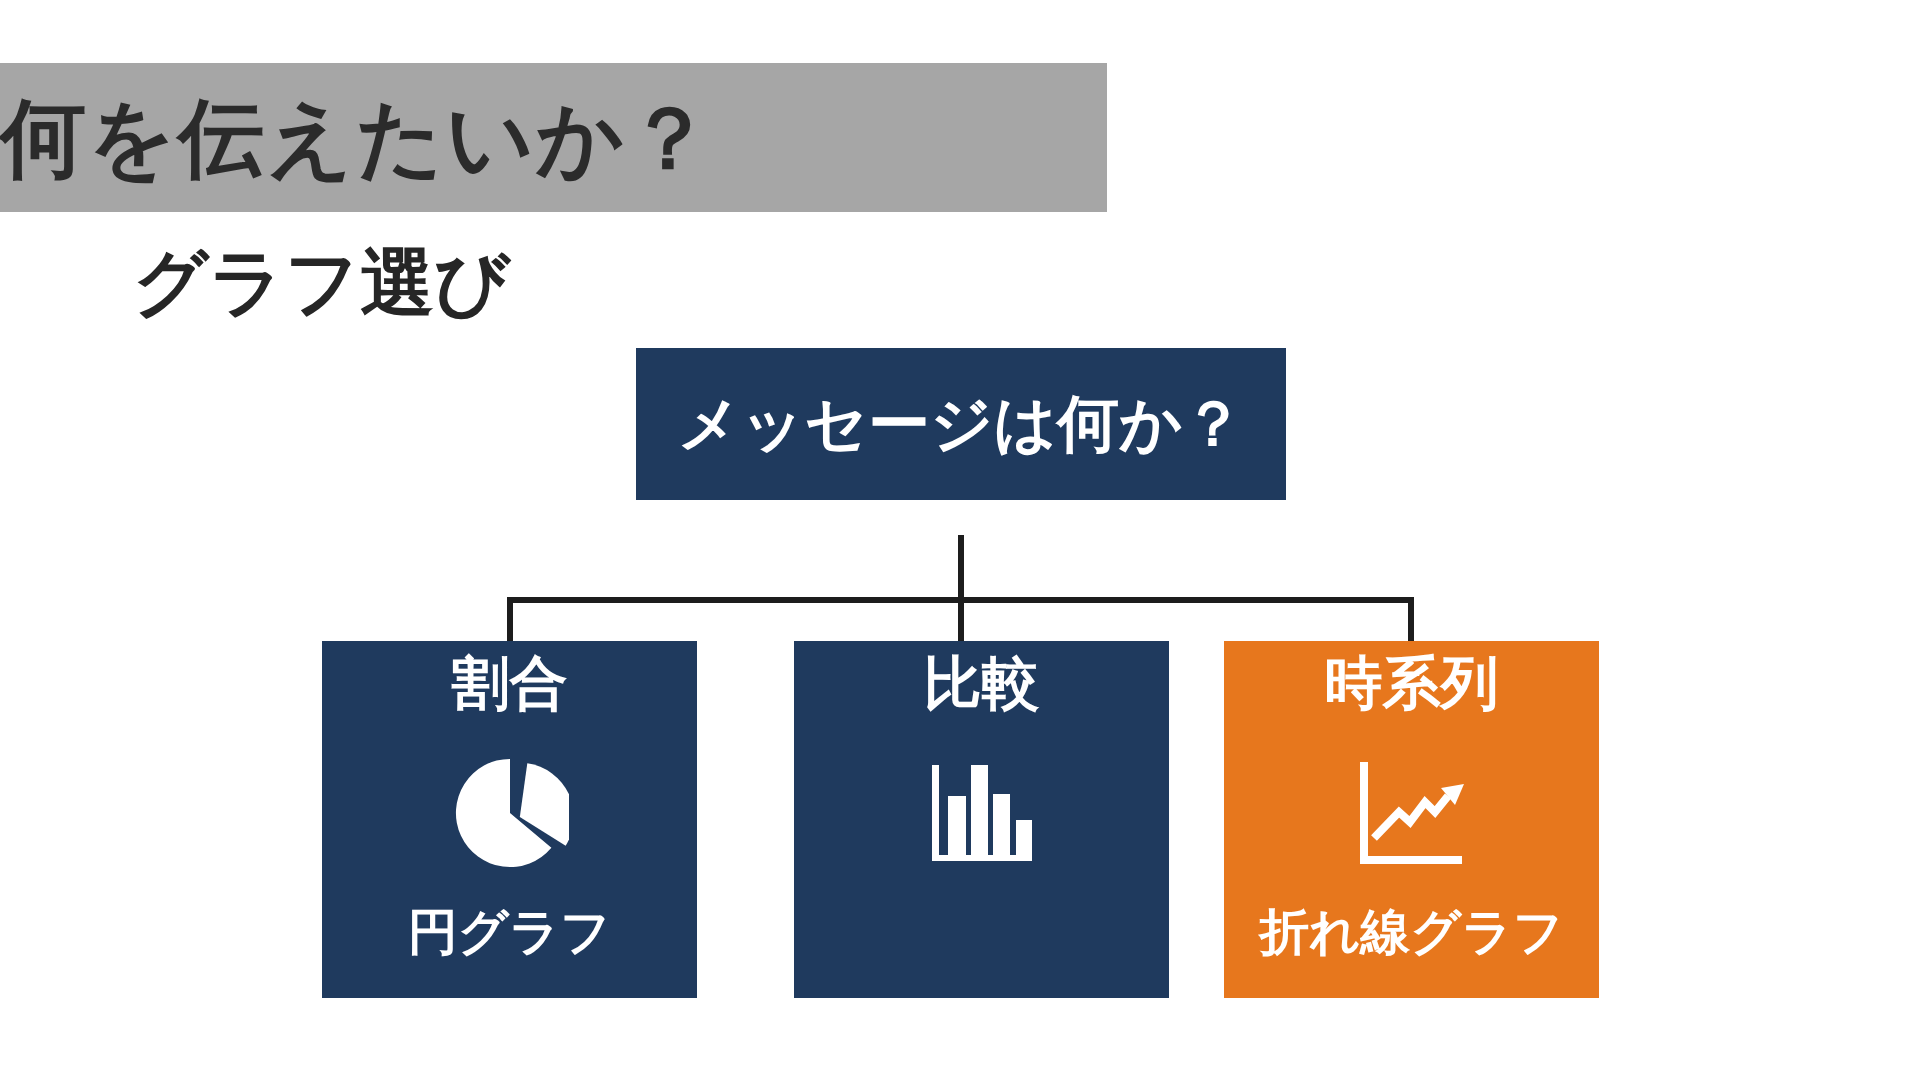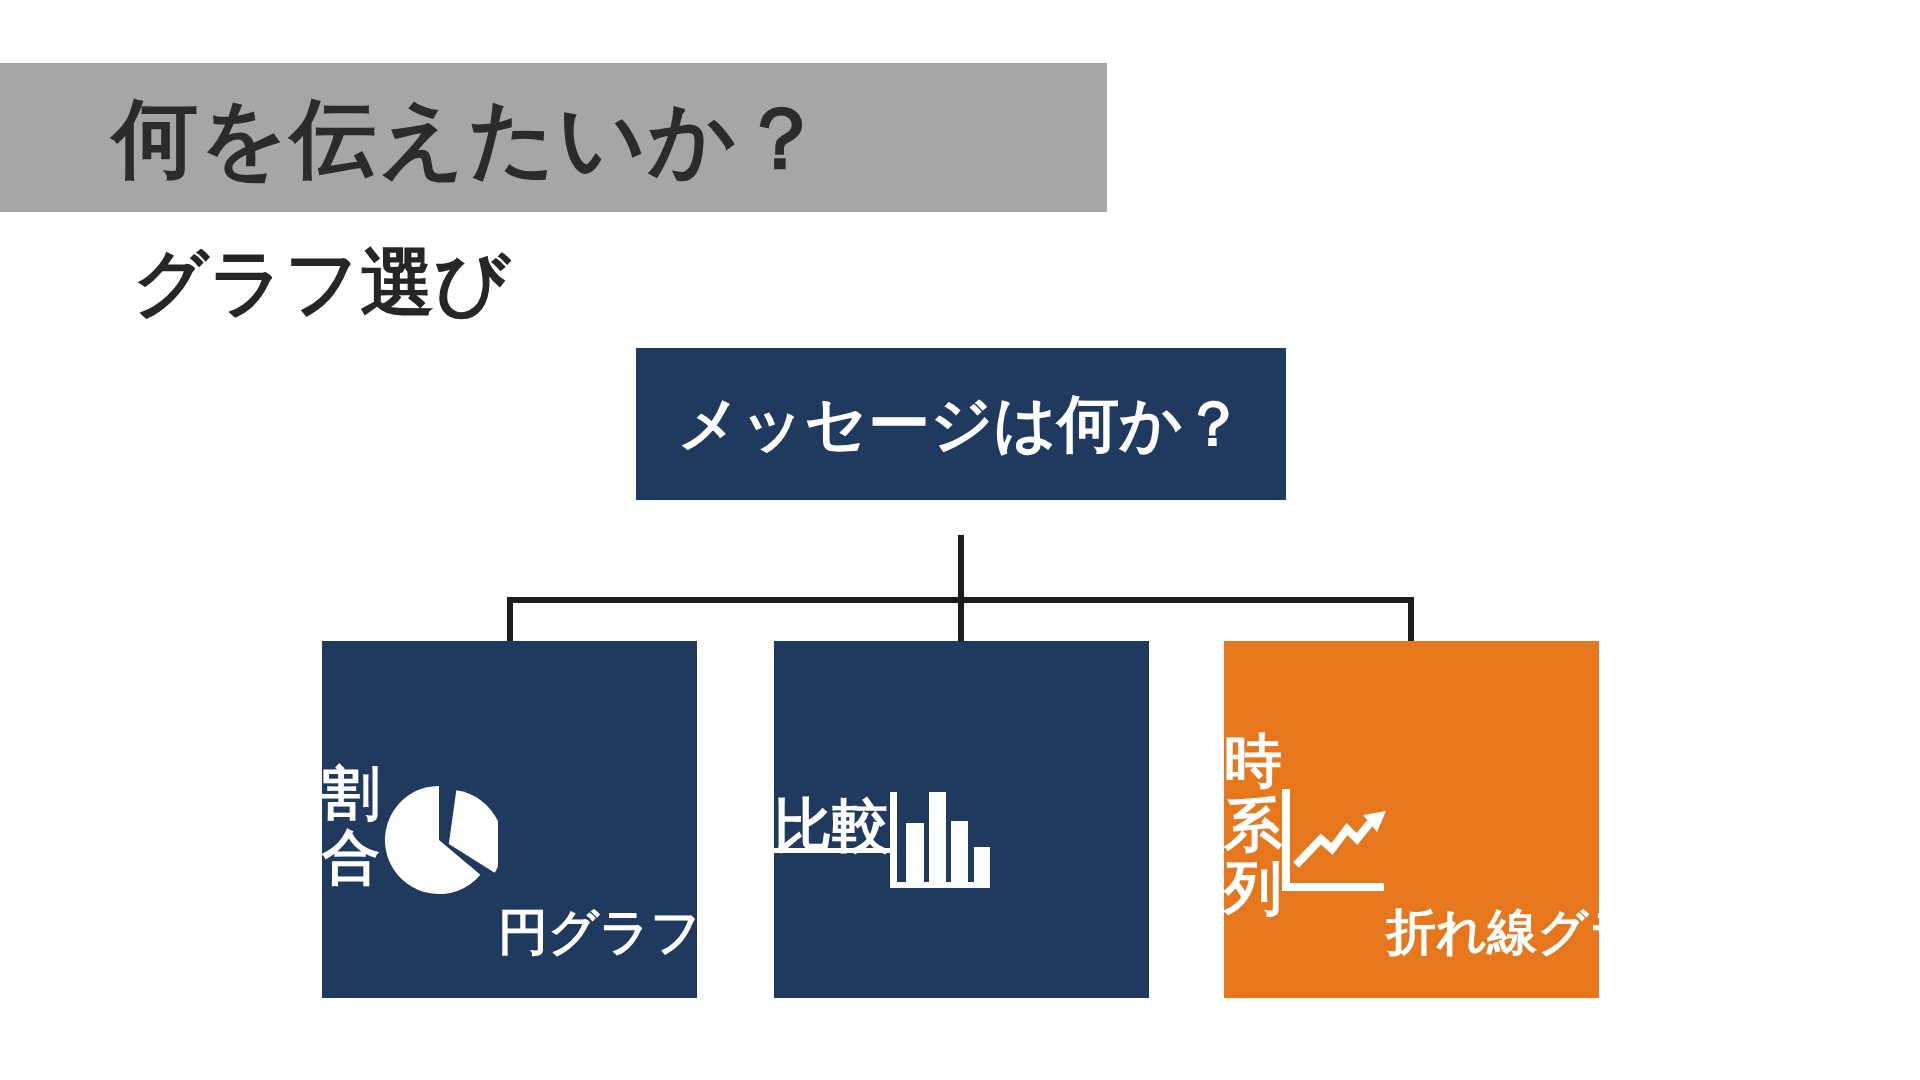--- a/index.html
+++ b/index.html
@@ -19,21 +19,21 @@
   }
   .slide{position:relative;width:1920px;height:1080px;background:var(--bg,#fff);}
 
   
   .title-bar{
     position:absolute;left:0;top:63px;width:1107px;height:149px;
     background:var(--gray,#a6a6a6);
     display:flex;align-items:center;
   }
   .title-bar h1{
-    margin:0;padding-left:112px;
+    margin:0;
     font-size:86px;font-weight:700;letter-spacing:2px;
     color:var(--title-text,#2b2b2b);line-height:1;
   }
   .subtitle{
     position:absolute;left:133px;top:244px;
     font-size:74px;font-weight:700;line-height:1.05;
     color:#262626;
   }
 
   
@@ -42,24 +42,24 @@
     color:var(--box-text,#fff);font-weight:700;
   }
   .root-node{
     left:636px;top:348px;width:650px;height:152px;
     display:flex;align-items:center;justify-content:center;
   }
   .root-node .root-label{font-size:62px;line-height:1;}
 
   .child-node{
     top:641px;width:375px;height:357px;
-    display:flex;flex-direction:row;align-items:center;
+    display:flex;flex-direction:column;align-items:center;
   }
   .child-node.pos-1{left:322px;}
-  .child-node.pos-2{left:774px;text-decoration:underline;}
+  .child-node.pos-2{left:794px;}
   .child-node.pos-3{left:1224px;}
   .child-node.highlight{background:var(--orange,#e7771d);}
 
   .node-label{margin-top:10px;font-size:58px;line-height:1.1;}
   .node-icon{margin-top:40px;height:116px;display:flex;align-items:center;justify-content:center;}
   .chart-label{margin-top:auto;margin-bottom:40px;font-size:50px;line-height:1.05;white-space:nowrap;}
 
   
   .line{position:absolute;background:var(--connector,#1d1d1d);}
   .stem{left:958px;top:535px;width:6px;height:106px;}

